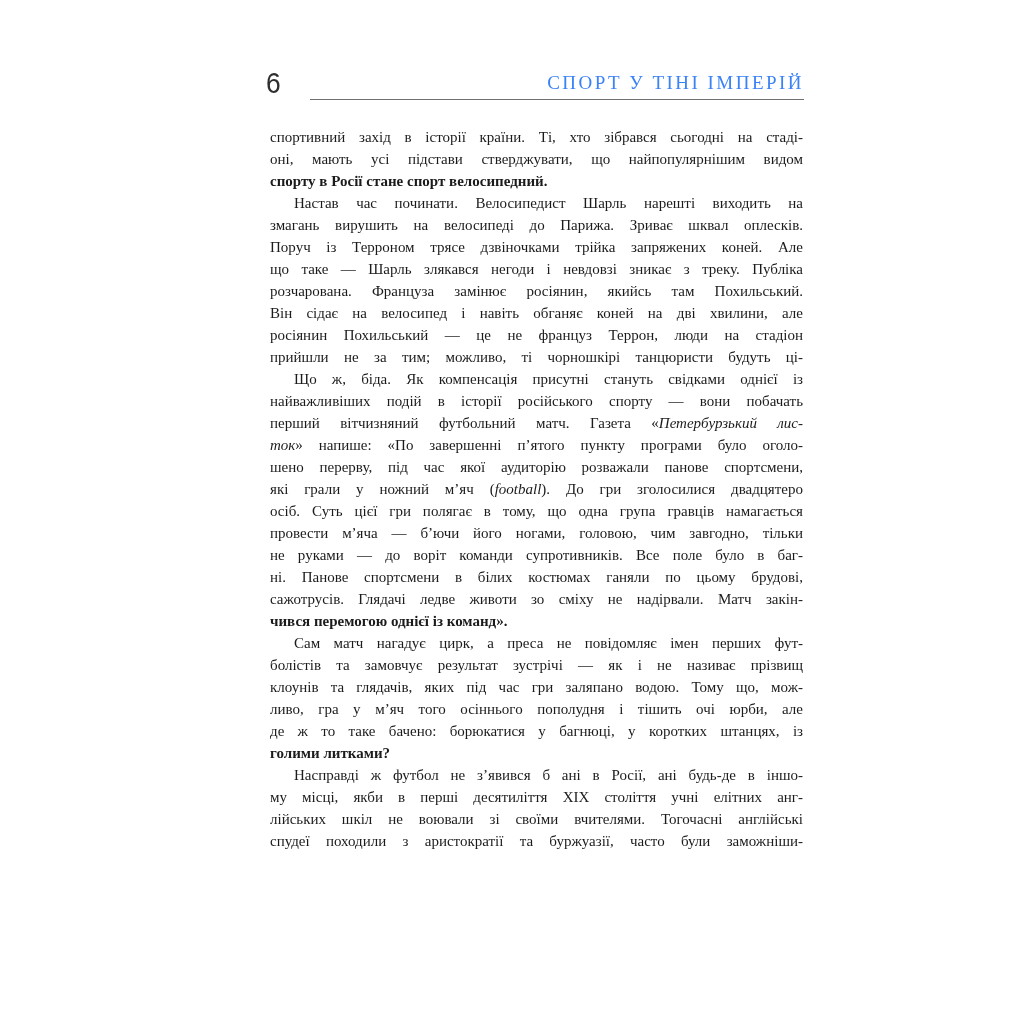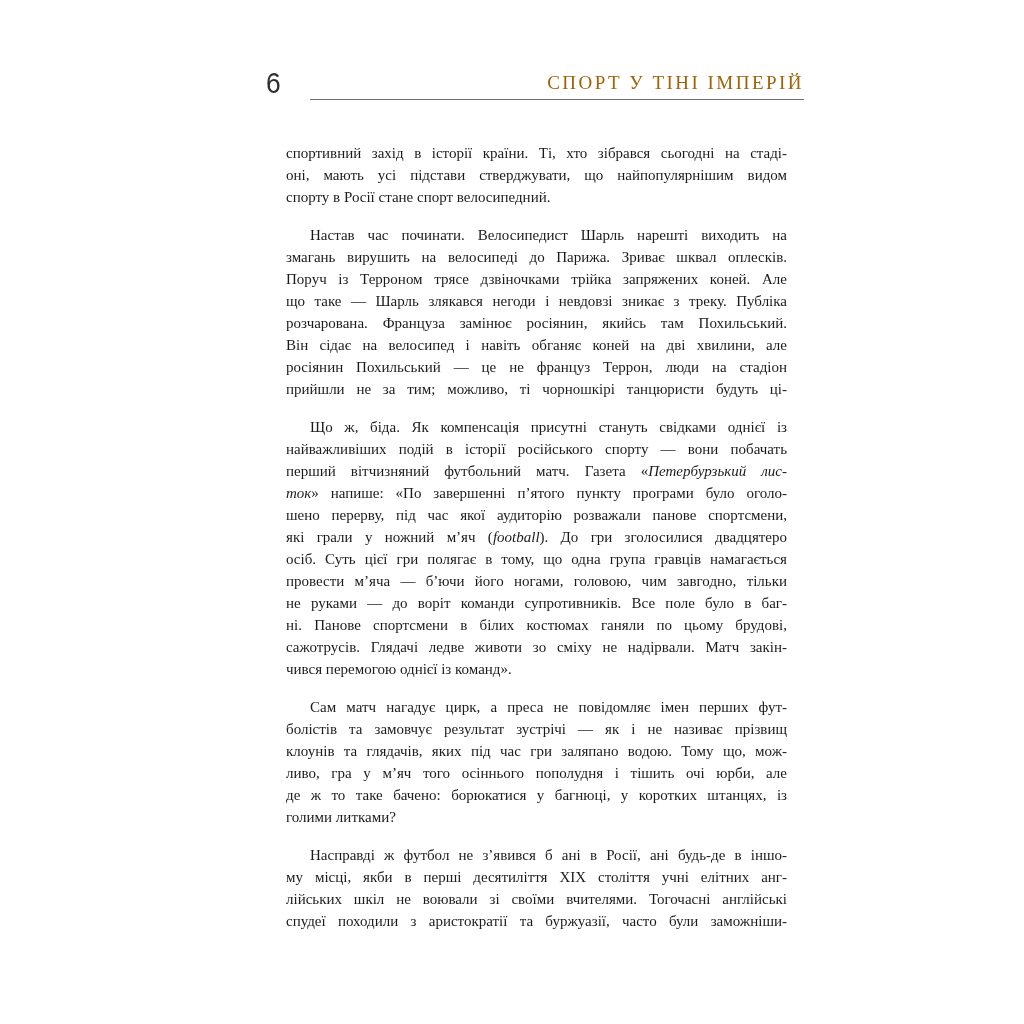--- a/index.html
+++ b/index.html
@@ -30,50 +30,51 @@
   }
   .running-head {
     position: absolute;
     left: 310px;
     top: 72px;
     width: 494px;
     text-align: right;
     font-family: "Liberation Serif", serif;
     font-size: 19px;
     letter-spacing: 0.13em;
-    color: #a16207;
+    color: #3b82f6;
     white-space: nowrap;
   }
   .header-rule {
     position: absolute;
     left: 310px;
     top: 99px;
     width: 494px;
     height: 0;
     border-top: 1.6px solid #707070;
   }
   
   .body-text {
     position: absolute;
     left: 270px;
     top: 126px;
     width: 533px;
     font-size: 15px;
     line-height: 22px;
     color: #1b1b1b;
   }
-  .para { margin: 16px; padding: 0; }
+  .para { margin: 0; padding: 0; }
   .line {
     text-align: justify;
     text-align-last: justify;
     text-justify: inter-word;
   }
   .line.last {
     text-align: right;
     text-align-last: left;
+    font-weight: bold;
   }
   .line.ind { text-indent: 24px; }
   .line i { }
 </style>
 </head>
 <body>
 
 <div class="page">
   <div class="page-number">6</div>
   <div class="running-head">СПОРТ У ТІНІ ІМПЕРІЙ</div>

